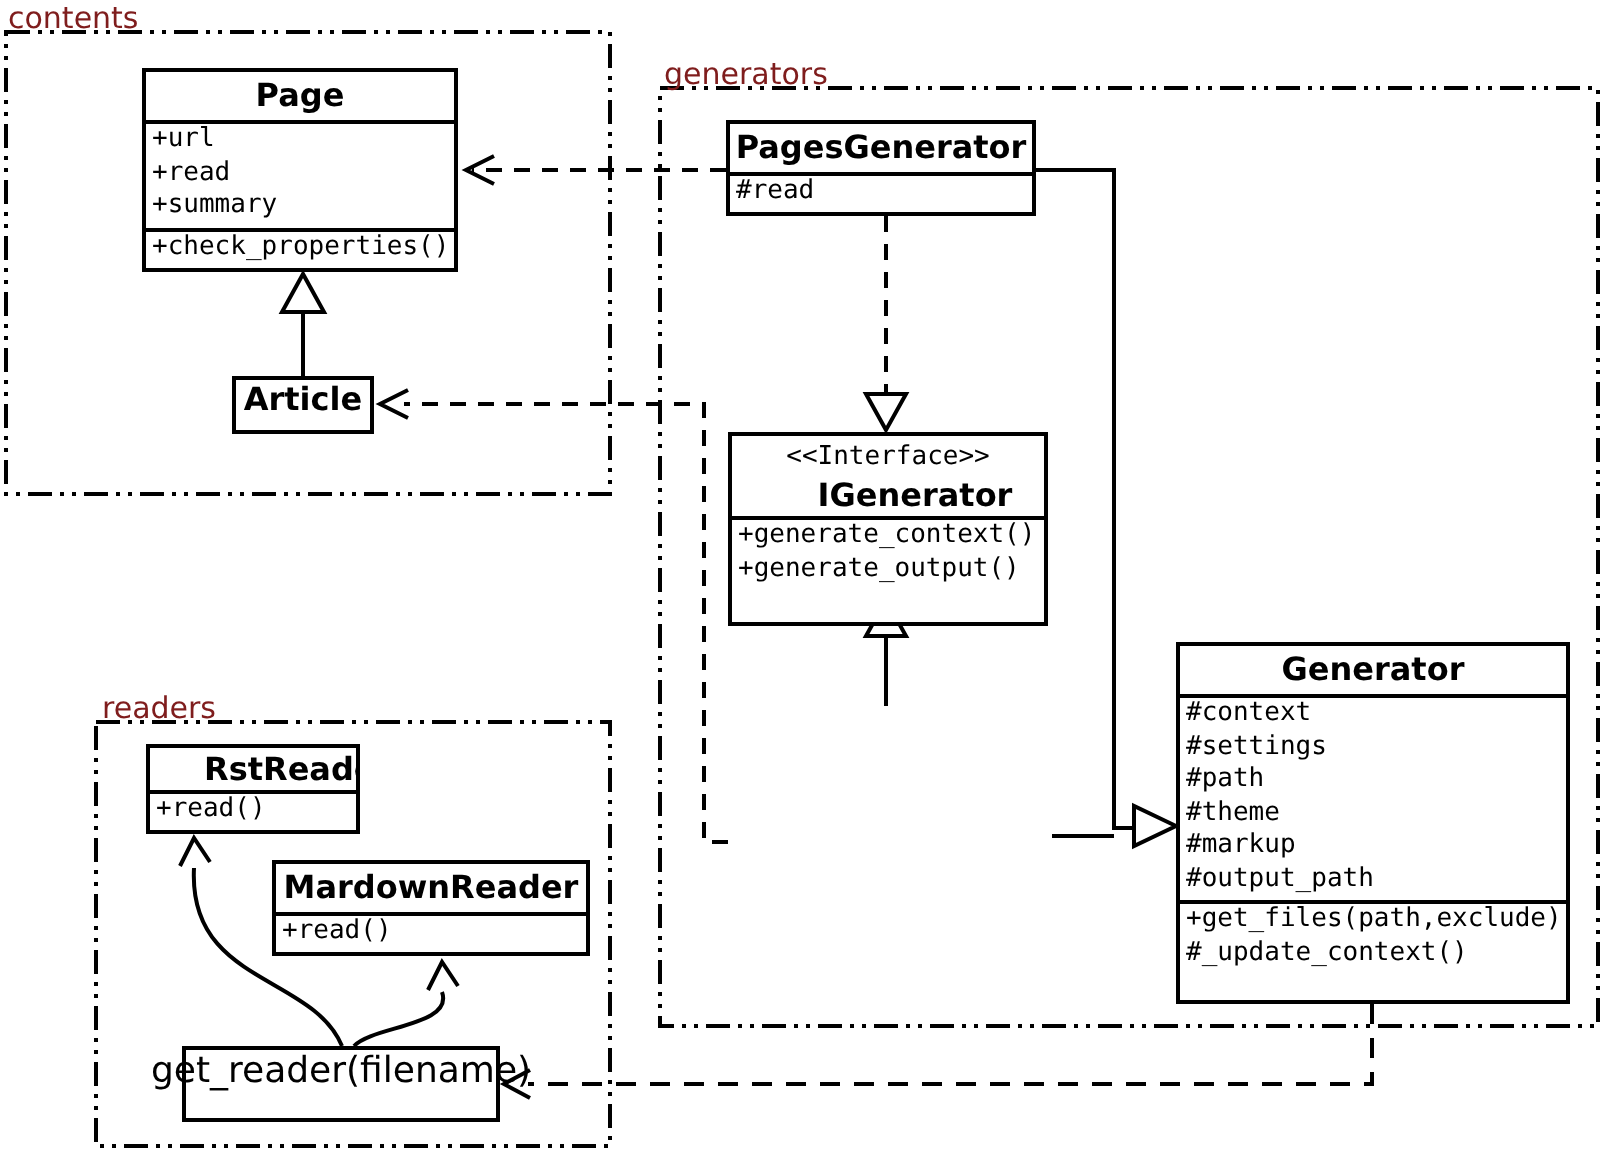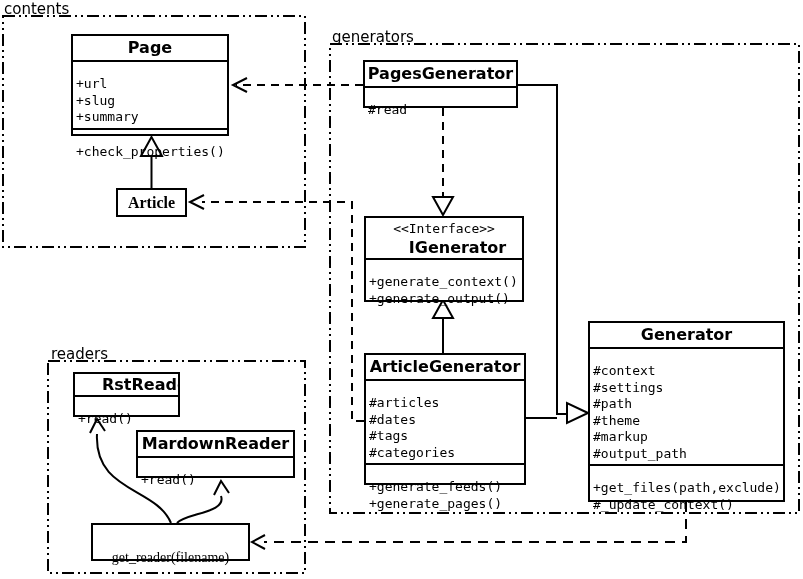--- a/index.html
+++ b/index.html
@@ -11,21 +11,21 @@
     font-family: "DejaVu Sans", "Liberation Sans", sans-serif;
     color: #000;
     overflow: hidden;
   }
   #wires { position: absolute; left: 0; top: 0; width: 803px; height: 579px; }
 
   .pkg-label {
     position: absolute;
     font-size: 15px;
     line-height: 16px;
-    color: #000000;
+    color: #7f1d1d;
     background: transparent;
     white-space: nowrap;
   }
 
   .cls {
     position: absolute;
     box-sizing: border-box;
     background: #ffffff;
     border: 2px solid #000;
   }
@@ -43,36 +43,35 @@
     font-family: "DejaVu Sans Mono", "Liberation Mono", monospace;
     font-size: 13px;
     text-align: center;
     line-height: 17px;
     height: 17px;
     padding-top: 2px;
     white-space: nowrap;
   }
   .sec {
     border-top: 2px solid #000;
-    padding: 14px 3px 2px 3px;
+    padding: 0 3px 2px 3px;
     overflow: hidden;
   }
   .m {
     font-family: "DejaVu Sans Mono", "Liberation Mono", monospace;
     font-size: 13px;
     line-height: 16.5px;
     white-space: nowrap;
   }
   .plainbox {
     display: flex;
-    align-items: center;
+    align-items: flex-start;
     justify-content: center;
-    font-family: Liberation Serif, serif;
   }
-  .plain-label { font-size: 14px; white-space: nowrap; margin-top: 32px; }
+  .plain-label { font-size: 18px; white-space: nowrap; }
   .bold-label { font-weight: bold; font-size: 16px; white-space: nowrap; }
 </style>
 </head>
 <body>
 
 <div id="canvas">
 
   <svg id="wires" viewBox="0 0 803 579" xmlns="http://www.w3.org/2000/svg">
 
     <rect x="3" y="16" width="302" height="231" fill="none" stroke="#000" stroke-width="2" stroke-dasharray="12 4 2 4 2 4"></rect>
@@ -109,61 +108,48 @@
   </svg>
 
   <div class="pkg-label" style="left:4px;  top:1px;">contents</div>
   <div class="pkg-label" style="left:332px;top:29px;">generators</div>
   <div class="pkg-label" style="left:51px; top:346px;">readers</div>
 
   <div class="cls" style="left:71px;top:34px;width:158px;height:102px">
     <div class="cls-title">Page</div>
     <div class="sec">
       <div class="m">+url</div>
-      <div class="m">+slug</div>
+      <div class="m">+read</div>
       <div class="m">+summary</div>
     </div>
     <div class="sec">
       <div class="m">+check_properties()</div>
     </div>
   </div>
 
   <div class="cls plainbox" style="left:116px;top:188px;width:71px;height:29px">
     <span class="bold-label">Article</span>
   </div>
 
   <div class="cls" style="left:363px;top:60px;width:155px;height:48px">
     <div class="cls-title">PagesGenerator</div>
     <div class="sec">
       <div class="m">#read</div>
     </div>
   </div>
 
-  <div class="cls" style="left:364px;top:216px;width:160px;height:86px">
+  <div class="cls" style="left:364px;top:216px;width:160px;height:97px">
     <div class="stereotype">&lt;&lt;Interface&gt;&gt;</div>
     <div class="cls-title small">IGenerator</div>
     <div class="sec">
       <div class="m">+generate_context()</div>
       <div class="m">+generate_output()</div>
     </div>
   </div>
 
-  <div class="cls" style="left:364px;top:353px;width:162px;height:132px">
-    <div class="cls-title">ArticleGenerator</div>
-    <div class="sec">
-      <div class="m">#articles</div>
-      <div class="m">#dates</div>
-      <div class="m">#tags</div>
-      <div class="m">#categories</div>
-    </div>
-    <div class="sec">
-      <div class="m">+generate_feeds()</div>
-      <div class="m">+generate_pages()</div>
-    </div>
-  </div>
 
   <div class="cls" style="left:588px;top:321px;width:197px;height:181px">
     <div class="cls-title">Generator</div>
     <div class="sec">
       <div class="m">#context</div>
       <div class="m">#settings</div>
       <div class="m">#path</div>
       <div class="m">#theme</div>
       <div class="m">#markup</div>
       <div class="m">#output_path</div>

